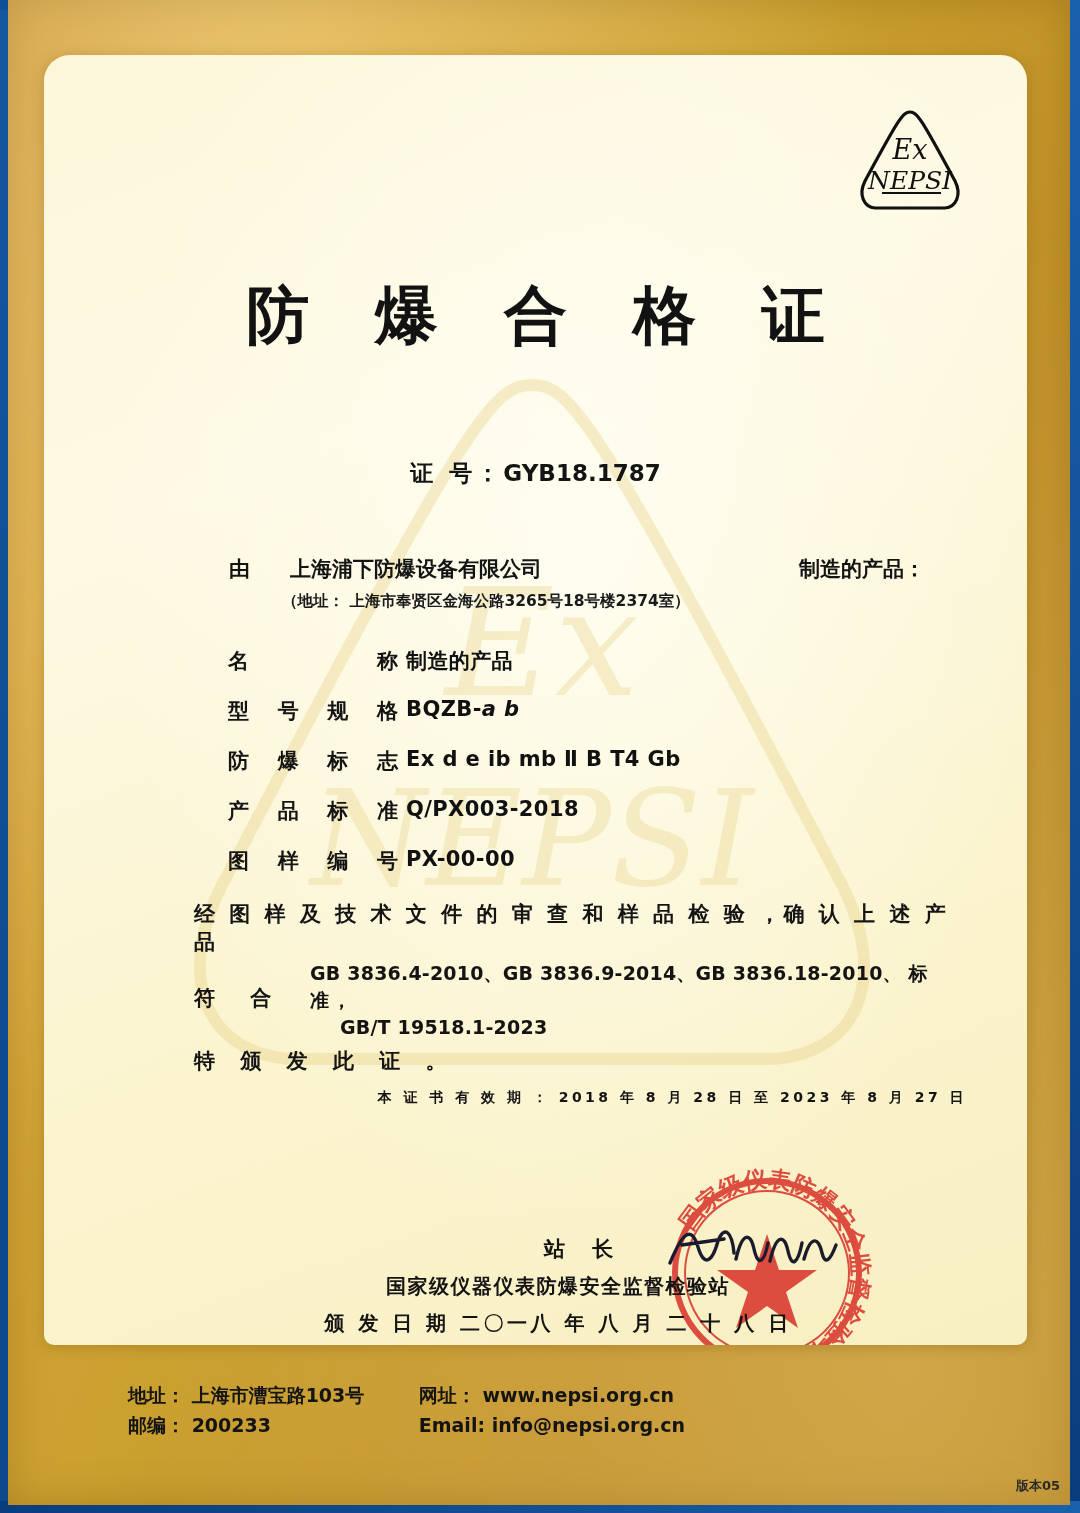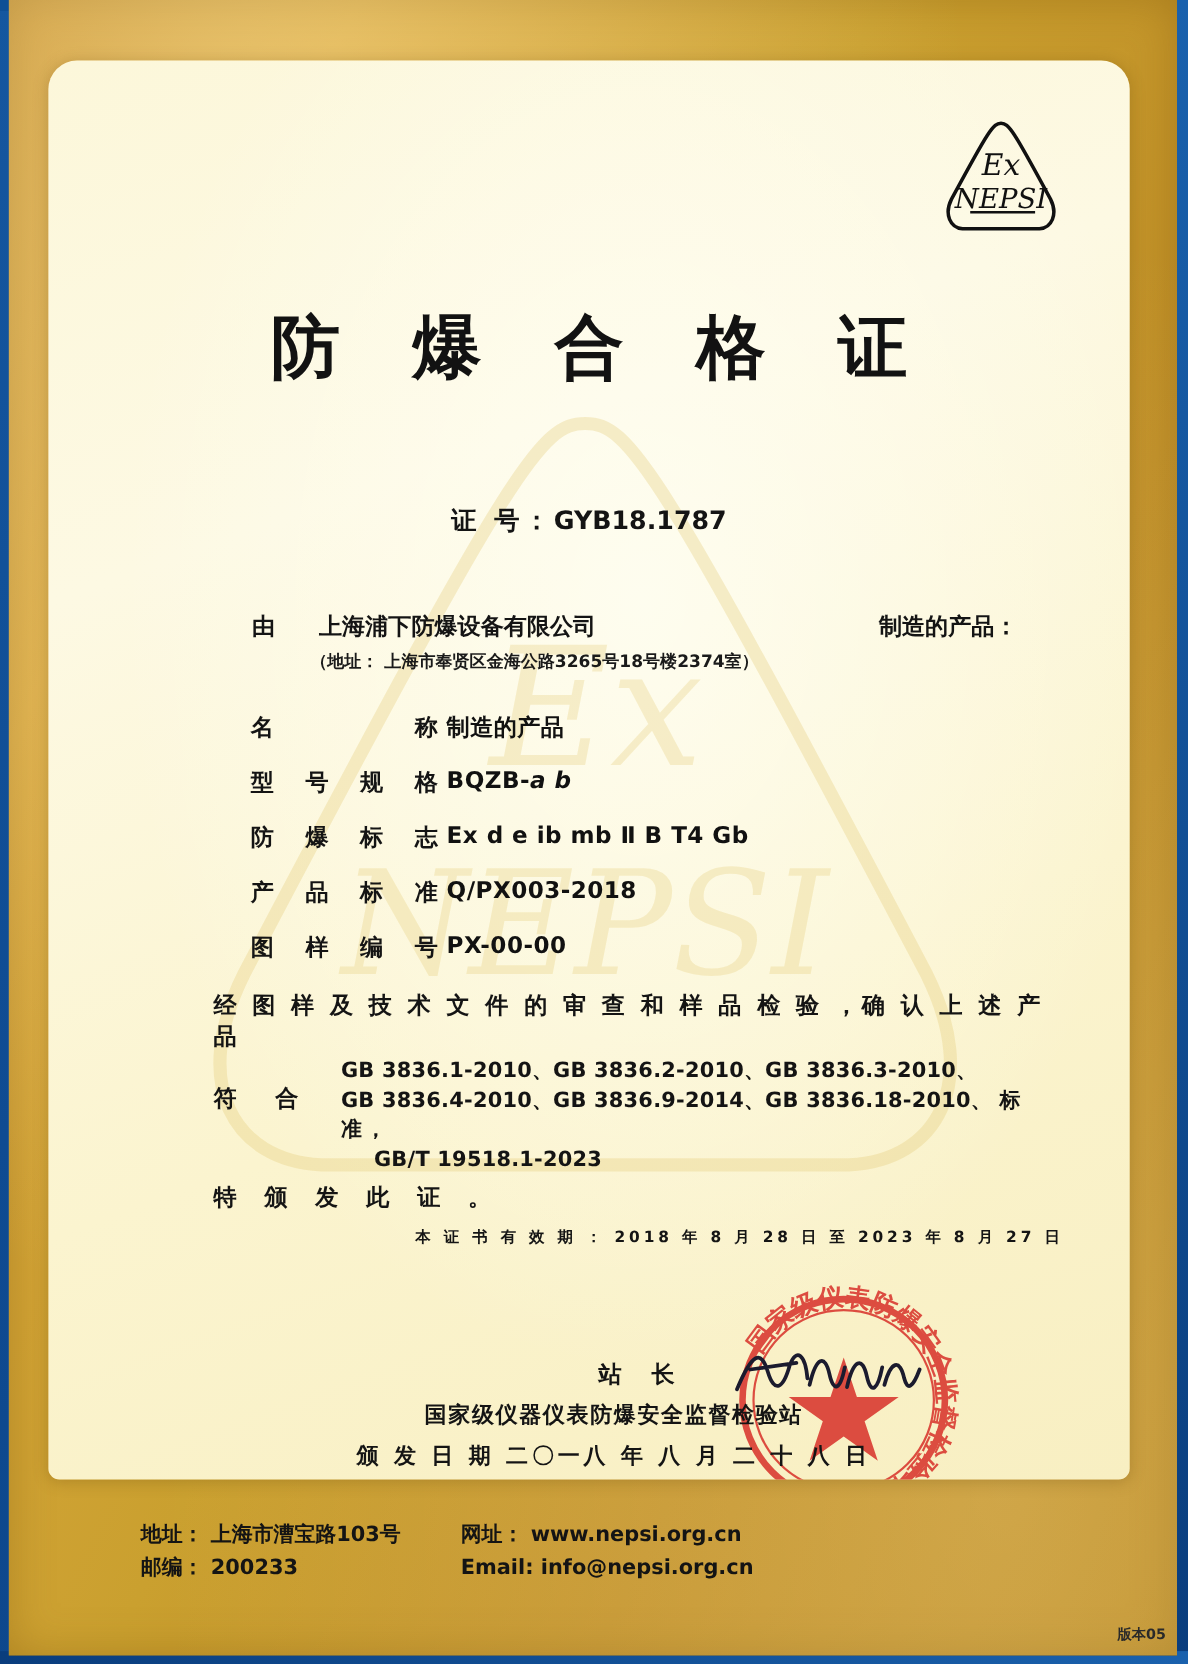--- a/index.html
+++ b/index.html
@@ -392,21 +392,20 @@
           </span>
           <span class="v">PX-00-00</span>
         </div>
       </div>
 
       <div class="para">
         <div class="l1">经 图 样 及 技 术 文 件 的 审 查 和 样 品 检 验 ，确 认 上 述 产 品</div>
         <div class="std-wrap">
           <div class="confirm">符 合</div>
           <div class="stds">
-            <div>GB 3836.1-2010、GB 3836.2-2010、GB 3836.3-2010、</div>
             <div>
               <span>GB 3836.4-2010、GB 3836.9-2014、GB 3836.18-2010、</span>
               <span class="biaozhun">标 准，</span>
             </div>
             <div class="line3">GB/T 19518.1-2023</div>
           </div>
         </div>
         <div class="issue">特 颁 发 此 证 。</div>
         <div class="valid">本 证 书 有 效 期 ： 2018 年 8 月 28 日 至 2023 年 8 月 27 日</div>
       </div>

